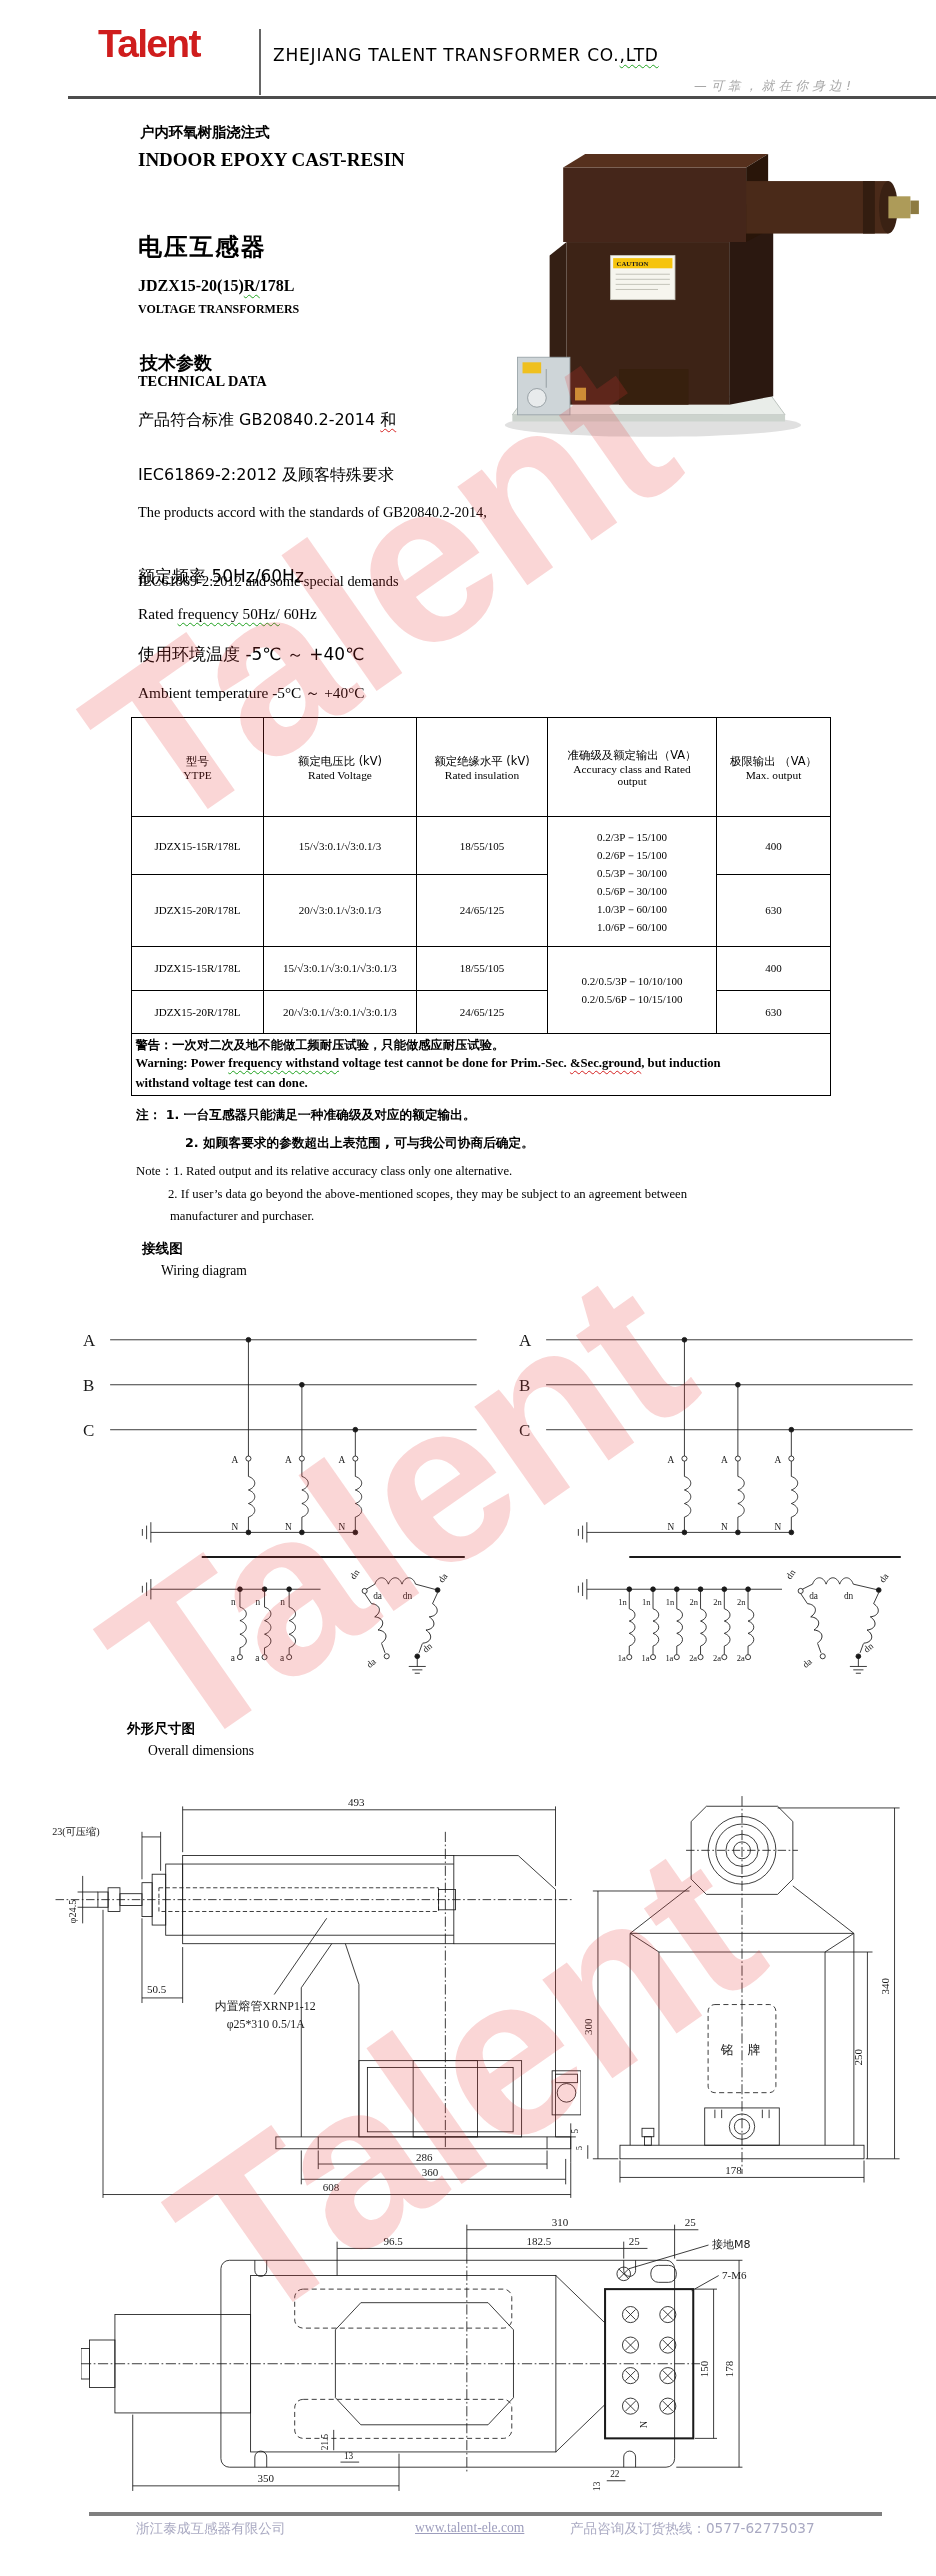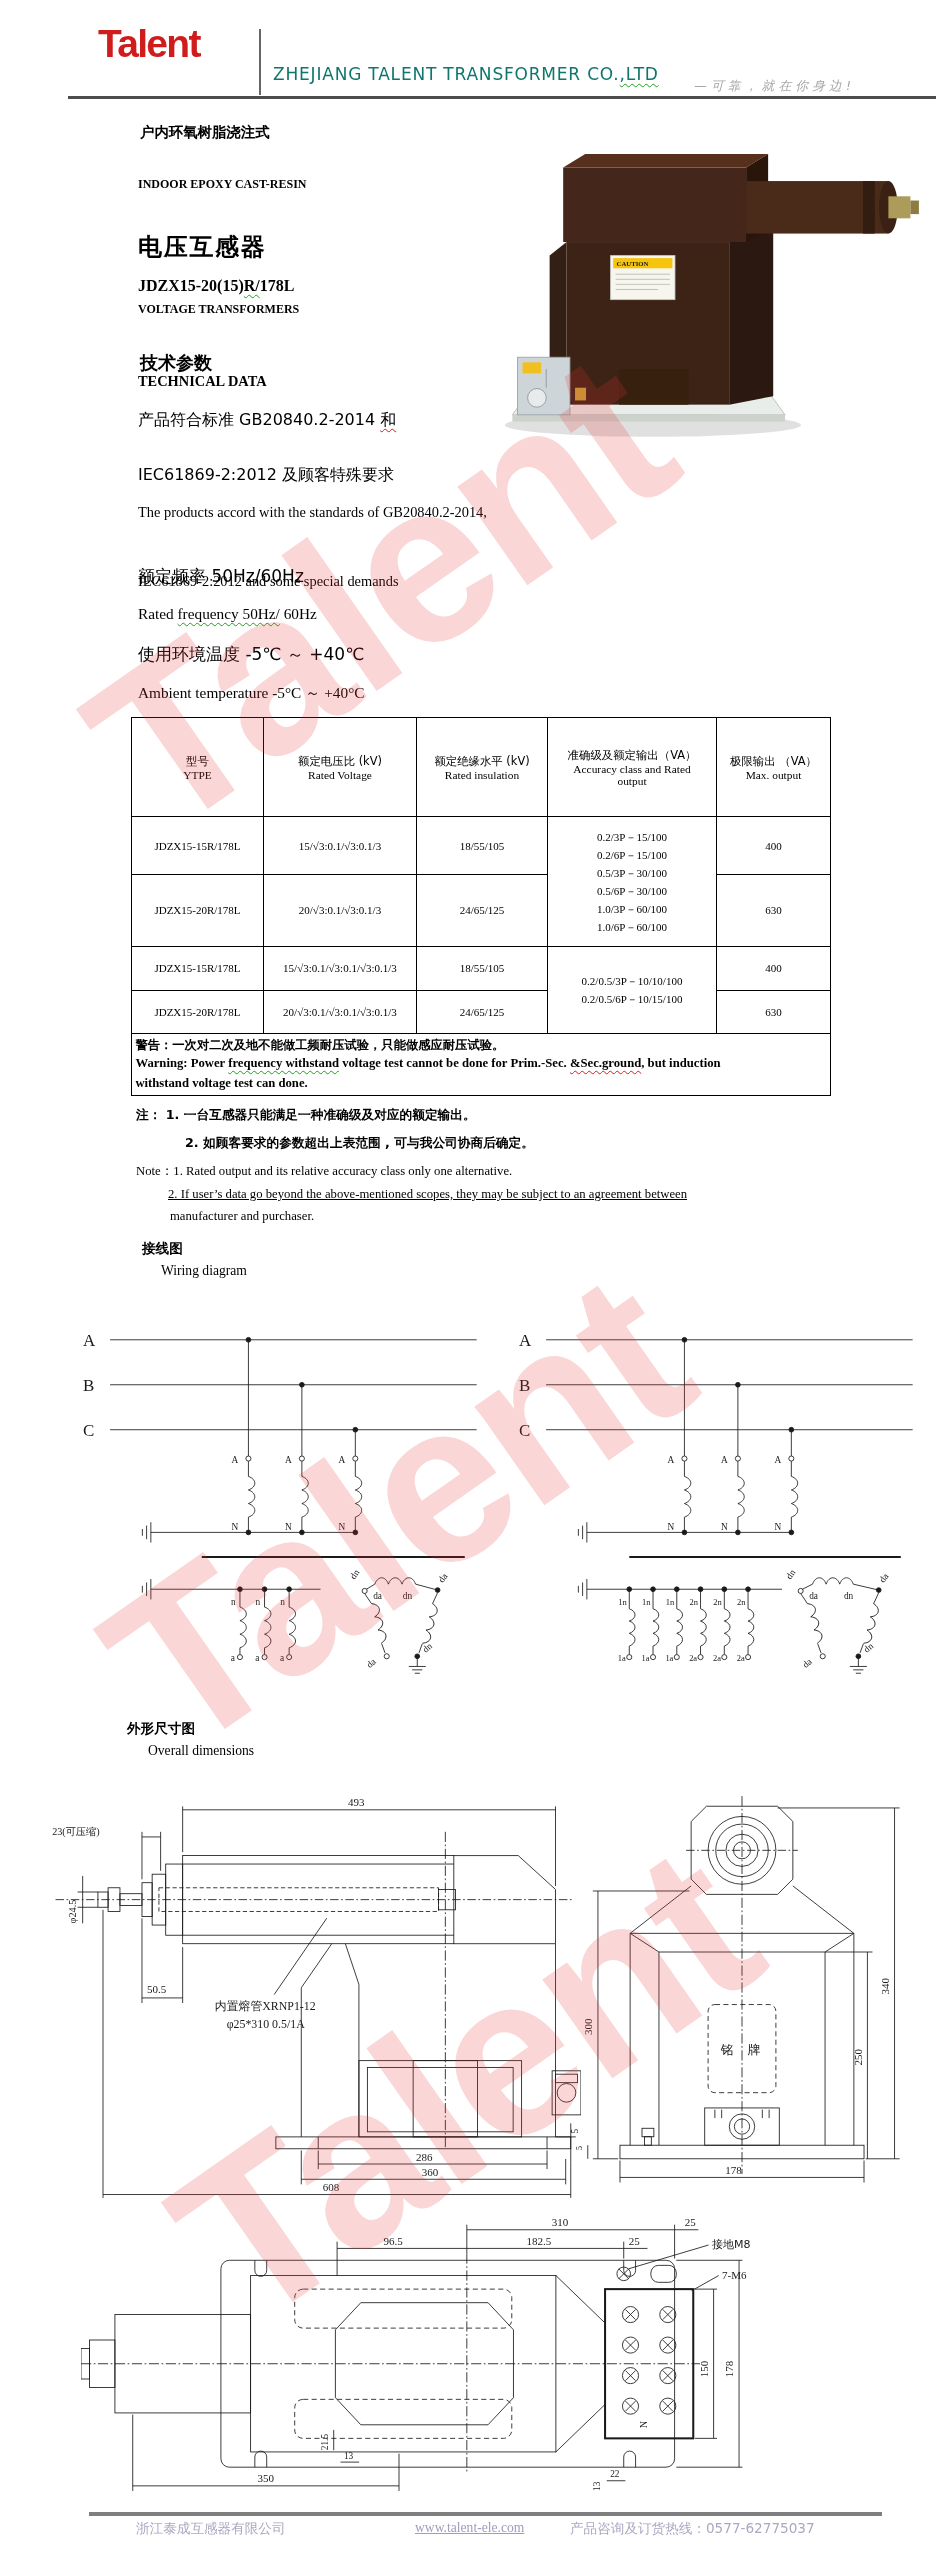--- a/index.html
+++ b/index.html
@@ -10,22 +10,22 @@
   .serif{font-family:"Liberation Serif",serif;}
   .b{font-weight:bold;}
   .wavg{text-decoration:underline;text-decoration-style:wavy;text-decoration-color:#1fa11f;
         text-decoration-thickness:0.8px;text-underline-offset:2.5px;}
   .wavr{text-decoration:underline;text-decoration-style:wavy;text-decoration-color:#d42020;
         text-decoration-thickness:0.8px;text-underline-offset:2.5px;}
   
   .logo{left:98px;top:22px;font-family:"Liberation Sans",sans-serif;font-weight:bold;
         font-size:39px;color:#cf1d1d;letter-spacing:-1.7px;}
   .hdr-divider{left:259px;top:29px;width:1.7px;height:66px;background:#666;}
-  .hdr-company{left:273px;top:64px;font-family:"DejaVu Sans",sans-serif;font-size:17px;
-        color:#0f766e;letter-spacing:0.8px;}
+  .hdr-company{left:273px;top:45px;font-family:"DejaVu Sans",sans-serif;font-size:17px;
+        color:#000000;letter-spacing:0.8px;}
   .hdr-slogan{left:694px;top:78px;font-size:12.7px;color:#a7a7a7;letter-spacing:4.2px;font-style:italic;}
   .hdr-rule{left:68px;top:96px;width:868px;height:2.5px;background:#4d4d4d;}
   
   .wm{position:absolute;font-family:"Liberation Sans",sans-serif;font-weight:bold;font-size:229px;
       color:rgba(231,50,52,0.20);transform:rotate(-35deg);transform-origin:0 50%;
       white-space:nowrap;z-index:6;pointer-events:none;letter-spacing:-3.4px;}
   
   .spec{border-collapse:collapse;table-layout:fixed;width:698px;text-align:center;font-size:11px;}
   .spec th,.spec td{border:0.8px solid #000;padding:1.7px 3.4px;vertical-align:middle;font-weight:normal;}
   .spec .hcn{font-family:"DejaVu Sans",sans-serif;font-size:11.4px;}
@@ -82,21 +82,21 @@
     </g>
     <rect x="30" y="286" width="62" height="68" fill="#ced5d8" stroke="#97a1a6"></rect>
     <rect x="36" y="292" width="22" height="13" fill="#efc01f"></rect>
     <circle cx="53" cy="334" r="11" fill="#e8ebec" stroke="#8b9499"></circle>
     <line x1="64" y1="300" x2="64" y2="322" stroke="#8b9499"></line>
     <rect x="98" y="322" width="13" height="15" fill="#c8a338"></rect>
     <rect x="150" y="300" width="82" height="42" fill="#37200e"></rect>
   </svg>
 
   <div class="abs cjk b" style="left:140px;top:123px;font-size:14.4px;">户内环氧树脂浇注式</div>
-  <div class="abs serif b" style="left:138px;top:149px;font-size:12px;margin-top:28px;">INDOOR EPOXY CAST-RESIN</div>
+  <div class="abs serif b" style="left:138px;top:149px;font-size:19px;">INDOOR EPOXY CAST-RESIN</div>
   <div class="abs cjk b" style="left:138px;top:231px;font-size:24px;letter-spacing:1.7px;">电压互感器</div>
   <div class="abs serif b" style="left:138px;top:277px;font-size:16px;"><span>JDZX15-20(15)</span><span class="wavg">R/</span><span>178L</span></div>
   <div class="abs serif b" style="left:138px;top:302px;font-size:12px;">VOLTAGE TRANSFORMERS</div>
 
   <div class="abs cjk b" style="left:140px;top:351px;font-size:18px;">技术参数</div>
   <div class="abs serif b" style="left:138px;top:373px;font-size:14.4px;">TECHNICAL DATA</div>
   <div class="abs cjk" style="left:138px;top:410px;font-size:16px;"><span>产品符合标准 GB20840.2-2014 </span><span class="wavr">和</span></div>
   <div class="abs cjk" style="left:138px;top:465px;font-size:16px;">IEC61869-2:2012 及顾客特殊要求</div>
   <div class="abs serif" style="left:138px;top:504px;font-size:14.4px;">The products accord with the standards of GB20840.2-2014,</div>
   <div class="abs serif" style="left:138px;top:529px;font-size:14.4px;margin-top:44px;">IEC61869-2:2012 and some special demands</div>
@@ -181,21 +181,21 @@
           <div class="warn-en">withstand voltage test can done.</div>
         </td>
       </tr>
     </tbody>
       </table>
   </div>
 
   <div class="abs cjk b" style="left:136px;top:1107px;font-size:12.7px;">注：  1. 一台互感器只能满足一种准确级及对应的额定输出。</div>
   <div class="abs cjk b" style="left:185px;top:1135px;font-size:12.7px;">2. 如顾客要求的参数超出上表范围 , 可与我公司协商后确定。</div>
   <div class="abs serif" style="left:136px;top:1163px;font-size:12.7px;">Note：1. Rated output and its relative accuracy class only one alternative.</div>
-  <div class="abs serif" style="left:168px;top:1187px;font-size:12.7px;text-decoration:underline;">2. If user’s data go beyond the above-mentioned scopes, they may be subject to an agreement between</div>
+  <div class="abs serif" style="left:168px;top:1187px;font-size:12.7px;">2. If user’s data go beyond the above-mentioned scopes, they may be subject to an agreement between</div>
   <div class="abs serif" style="left:170px;top:1209px;font-size:12.7px;">manufacturer and purchaser.</div>
 
   <div class="abs cjk b" style="left:142px;top:1240px;font-size:13.6px;">接线图</div>
   <div class="abs serif" style="left:161px;top:1263px;font-size:13.6px;">Wiring diagram</div>
 
   <svg class="abs" style="left:66px;top:1310px;" width="420" height="382" viewBox="0 0 495 450">
     <defs>
         <path id="vc1" d="M0,0 C10,3.5 10,12.5 0,16 C10,19.5 10,28.5 0,32 C10,35.5 10,44.5 0,48"></path>
           <path id="hc1" d="M0,0 C3.5,-10 12.5,-10 16,0 C19.5,-10 28.5,-10 32,0 C35.5,-10 44.5,-10 48,0"></path>
       </defs>

